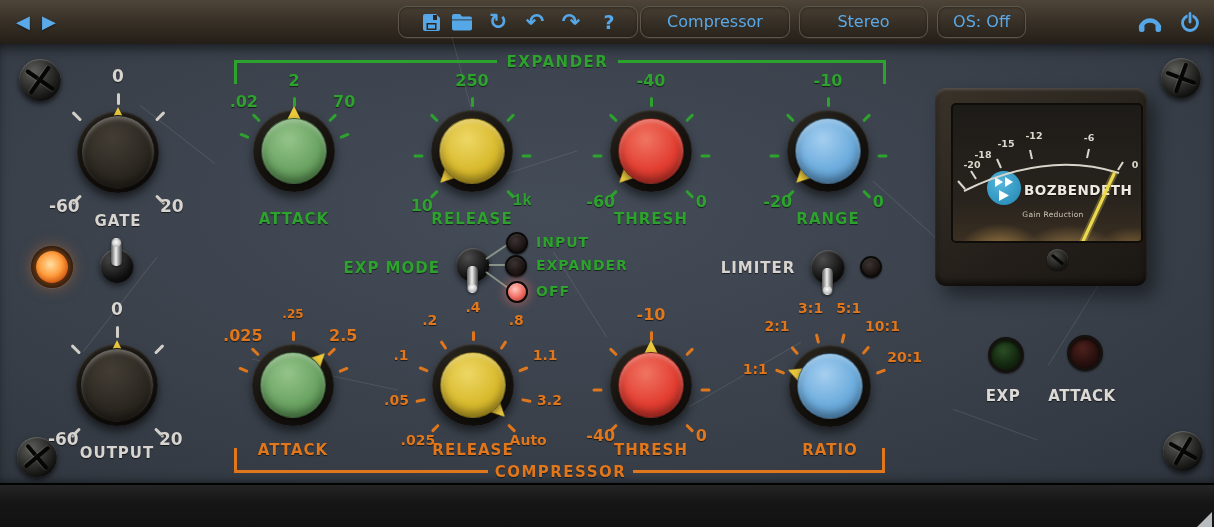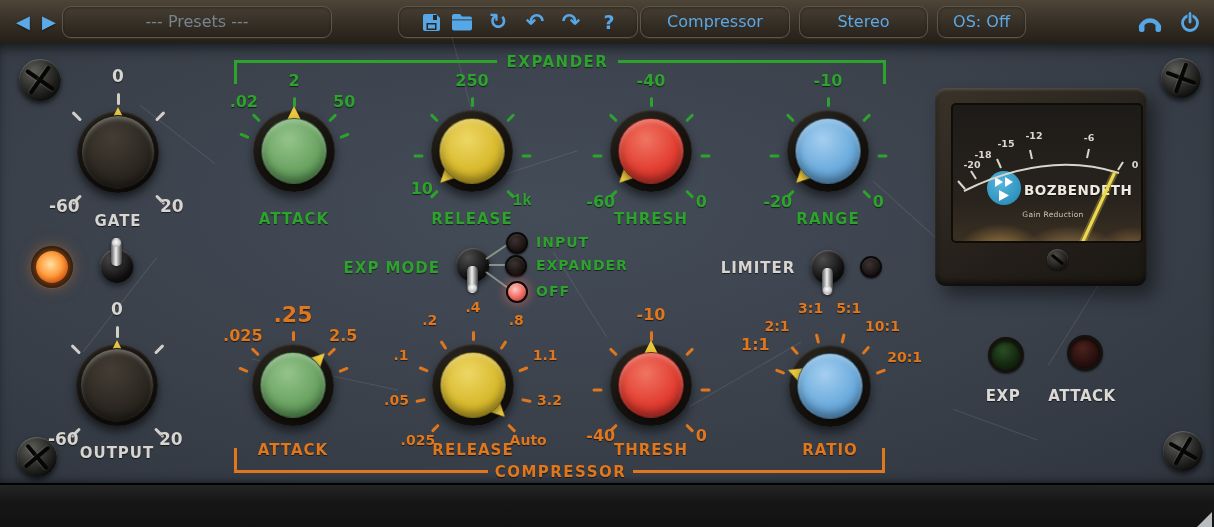--- a/index.html
+++ b/index.html
@@ -129,23 +129,20 @@
 </style>
 </head>
 <body>
 
 <div id="app">
 
   <div class="toolbar">
     <div class="nav-arrow" style="left:16px"><span>◀</span></div>
     <div class="nav-arrow" style="left:42px"><span>▶</span></div>
 
-    <div class="tb-box presets" style="left:62px;width:268px">
-      <span>--- Presets ---</span>
-    </div>
 
     <div class="tb-box" style="left:398px;width:238px;color:transparent;"></div>
 
     <div class="tb-icon" style="left:419px;width:24px">
       <svg width="19" height="19" viewBox="0 0 19 19">
         <path d="M1 3 q0-2 2-2 h11 l4 4 v11 q0 2-2 2 h-13 q-2 0-2-2 z" fill="#55a7e8"></path>
         <rect x="11" y="2" width="4" height="5" fill="#2c261f"></rect>
         <rect x="4.5" y="10" width="10" height="7" fill="#2c261f"></rect>
         <rect x="6" y="11.5" width="7" height="4" fill="#55a7e8"></rect>
       </svg>
@@ -276,37 +273,37 @@
         <div class="tick t-g" style="height: 10px; transform: rotate(0deg) translateY(-54px);"></div>
         <div class="tick t-g" style="height: 10px; transform: rotate(45deg) translateY(-54px);"></div>
         <div class="tick t-g" style="height: 10px; transform: rotate(68deg) translateY(-54px);"></div>
         <div class="ring"></div>
         <div class="ptr-wrap" style="transform: rotate(0deg);">
           <div class="ptr"></div>
         </div>
         <div class="cap cap-green" style="inset: 13px;"></div>
         <div class="klbl c-g" style="left: -4.20458px; top: -4.20458px; font-size: 16px;">.02</div>
         <div class="klbl c-g" style="left: 46px; top: -25px; font-size: 16px;">2</div>
-        <div class="klbl c-g" style="left: 96.2046px; top: -4.20458px; font-size: 16px;">50</div>
+        <div class="klbl c-g" style="left: 96.2046px; top: -4.20458px; font-size: 16px;">70</div>
         <div class="kname c-g" style="left: 46px; top: 114px;">ATTACK</div>
       </div>
       <div class="knob" style="left: 426px; top: 105px;">
         <div class="tick t-g" style="height: 10px; transform: rotate(-135deg) translateY(-54px);"></div>
         <div class="tick t-g" style="height: 10px; transform: rotate(-90deg) translateY(-54px);"></div>
         <div class="tick t-g" style="height: 10px; transform: rotate(-45deg) translateY(-54px);"></div>
         <div class="tick t-g" style="height: 10px; transform: rotate(0deg) translateY(-54px);"></div>
         <div class="tick t-g" style="height: 10px; transform: rotate(45deg) translateY(-54px);"></div>
         <div class="tick t-g" style="height: 10px; transform: rotate(90deg) translateY(-54px);"></div>
         <div class="tick t-g" style="height: 10px; transform: rotate(135deg) translateY(-54px);"></div>
         <div class="ring"></div>
         <div class="ptr-wrap" style="transform: rotate(-135deg);">
           <div class="ptr"></div>
         </div>
         <div class="cap cap-yellow" style="inset: 13px;"></div>
-        <div class="klbl c-g" style="left: -4.20458px; top: 83px; font-size: 16px;">10</div>
+        <div class="klbl c-g" style="left: -4.20458px; top: 100px; font-size: 16px;">10</div>
         <div class="klbl c-g" style="left: 46px; top: -25px; font-size: 16px;">250</div>
         <div class="klbl c-g" style="left: 96.2046px; top: 96.2046px; font-size: 16px; font-family: Liberation Mono, monospace;">1k</div>
         <div class="kname c-g" style="left: 46px; top: 114px;">RELEASE</div>
       </div>
       <div class="knob" style="left: 605px; top: 105px;">
         <div class="tick t-g" style="height: 10px; transform: rotate(-135deg) translateY(-54px);"></div>
         <div class="tick t-g" style="height: 10px; transform: rotate(-90deg) translateY(-54px);"></div>
         <div class="tick t-g" style="height: 10px; transform: rotate(-45deg) translateY(-54px);"></div>
         <div class="tick t-g" style="height: 10px; transform: rotate(0deg) translateY(-54px);"></div>
         <div class="tick t-g" style="height: 10px; transform: rotate(45deg) translateY(-54px);"></div>
@@ -345,21 +342,21 @@
         <div class="tick t-o" style="height: 10px; transform: rotate(-45deg) translateY(-54px);"></div>
         <div class="tick t-o" style="height: 10px; transform: rotate(0deg) translateY(-54px);"></div>
         <div class="tick t-o" style="height: 10px; transform: rotate(45deg) translateY(-54px);"></div>
         <div class="tick t-o" style="height: 10px; transform: rotate(68deg) translateY(-54px);"></div>
         <div class="ring"></div>
         <div class="ptr-wrap" style="transform: rotate(45deg);">
           <div class="ptr"></div>
         </div>
         <div class="cap cap-green" style="inset: 13px;"></div>
         <div class="klbl c-o" style="left: -4.20458px; top: -4.20458px; font-size: 16px;">.025</div>
-        <div class="klbl c-o" style="left: 46px; top: -25px; font-size: 22px;">.25</div>
+        <div class="klbl c-o" style="left: 46px; top: -25px; font-size: 12px;">.25</div>
         <div class="klbl c-o" style="left: 96.2046px; top: -4.20458px; font-size: 16px;">2.5</div>
         <div class="kname c-o" style="left: 46px; top: 111px;">ATTACK</div>
       </div>
       <div class="knob" style="left: 427px; top: 339px;">
         <div class="tick t-o" style="height: 10px; transform: rotate(-135deg) translateY(-54px);"></div>
         <div class="tick t-o" style="height: 10px; transform: rotate(-101.25deg) translateY(-54px);"></div>
         <div class="tick t-o" style="height: 10px; transform: rotate(-67.5deg) translateY(-54px);"></div>
         <div class="tick t-o" style="height: 10px; transform: rotate(-33.75deg) translateY(-54px);"></div>
         <div class="tick t-o" style="height: 10px; transform: rotate(0deg) translateY(-54px);"></div>
         <div class="tick t-o" style="height: 10px; transform: rotate(33.75deg) translateY(-54px);"></div>
@@ -405,21 +402,21 @@
         <div class="tick t-o" style="height: 10px; transform: rotate(-41.5deg) translateY(-54px);"></div>
         <div class="tick t-o" style="height: 10px; transform: rotate(-14deg) translateY(-54px);"></div>
         <div class="tick t-o" style="height: 10px; transform: rotate(13.5deg) translateY(-54px);"></div>
         <div class="tick t-o" style="height: 10px; transform: rotate(41deg) translateY(-54px);"></div>
         <div class="tick t-o" style="height: 10px; transform: rotate(69deg) translateY(-54px);"></div>
         <div class="ring"></div>
         <div class="ptr-wrap" style="transform: rotate(-69deg);">
           <div class="ptr"></div>
         </div>
         <div class="cap cap-blue" style="inset: 13px;"></div>
-        <div class="klbl c-o" style="left: -28.6864px; top: 4px; font-size: 16px;">1:1</div>
+        <div class="klbl c-o" style="left: -28.6864px; top: 29px; font-size: 14px;">1:1</div>
         <div class="klbl c-o" style="left: -7.0096px; top: -13.9165px; font-size: 14px;">2:1</div>
         <div class="klbl c-o" style="left: 26.6462px; top: -31.6237px; font-size: 14px;">3:1</div>
         <div class="klbl c-o" style="left: 64.6756px; top: -31.7896px; font-size: 14px;">5:1</div>
         <div class="klbl c-o" style="left: 98.4847px; top: -14.3768px; font-size: 14px;">10:1</div>
         <div class="klbl c-o" style="left: 120.686px; top: 17.3306px; font-size: 14px;">20:1</div>
         <div class="kname c-o" style="left: 46px; top: 110px;">RATIO</div>
       </div>
     </div>
 
   <div class="lamp-outer" style="left:31px;top:246px">

